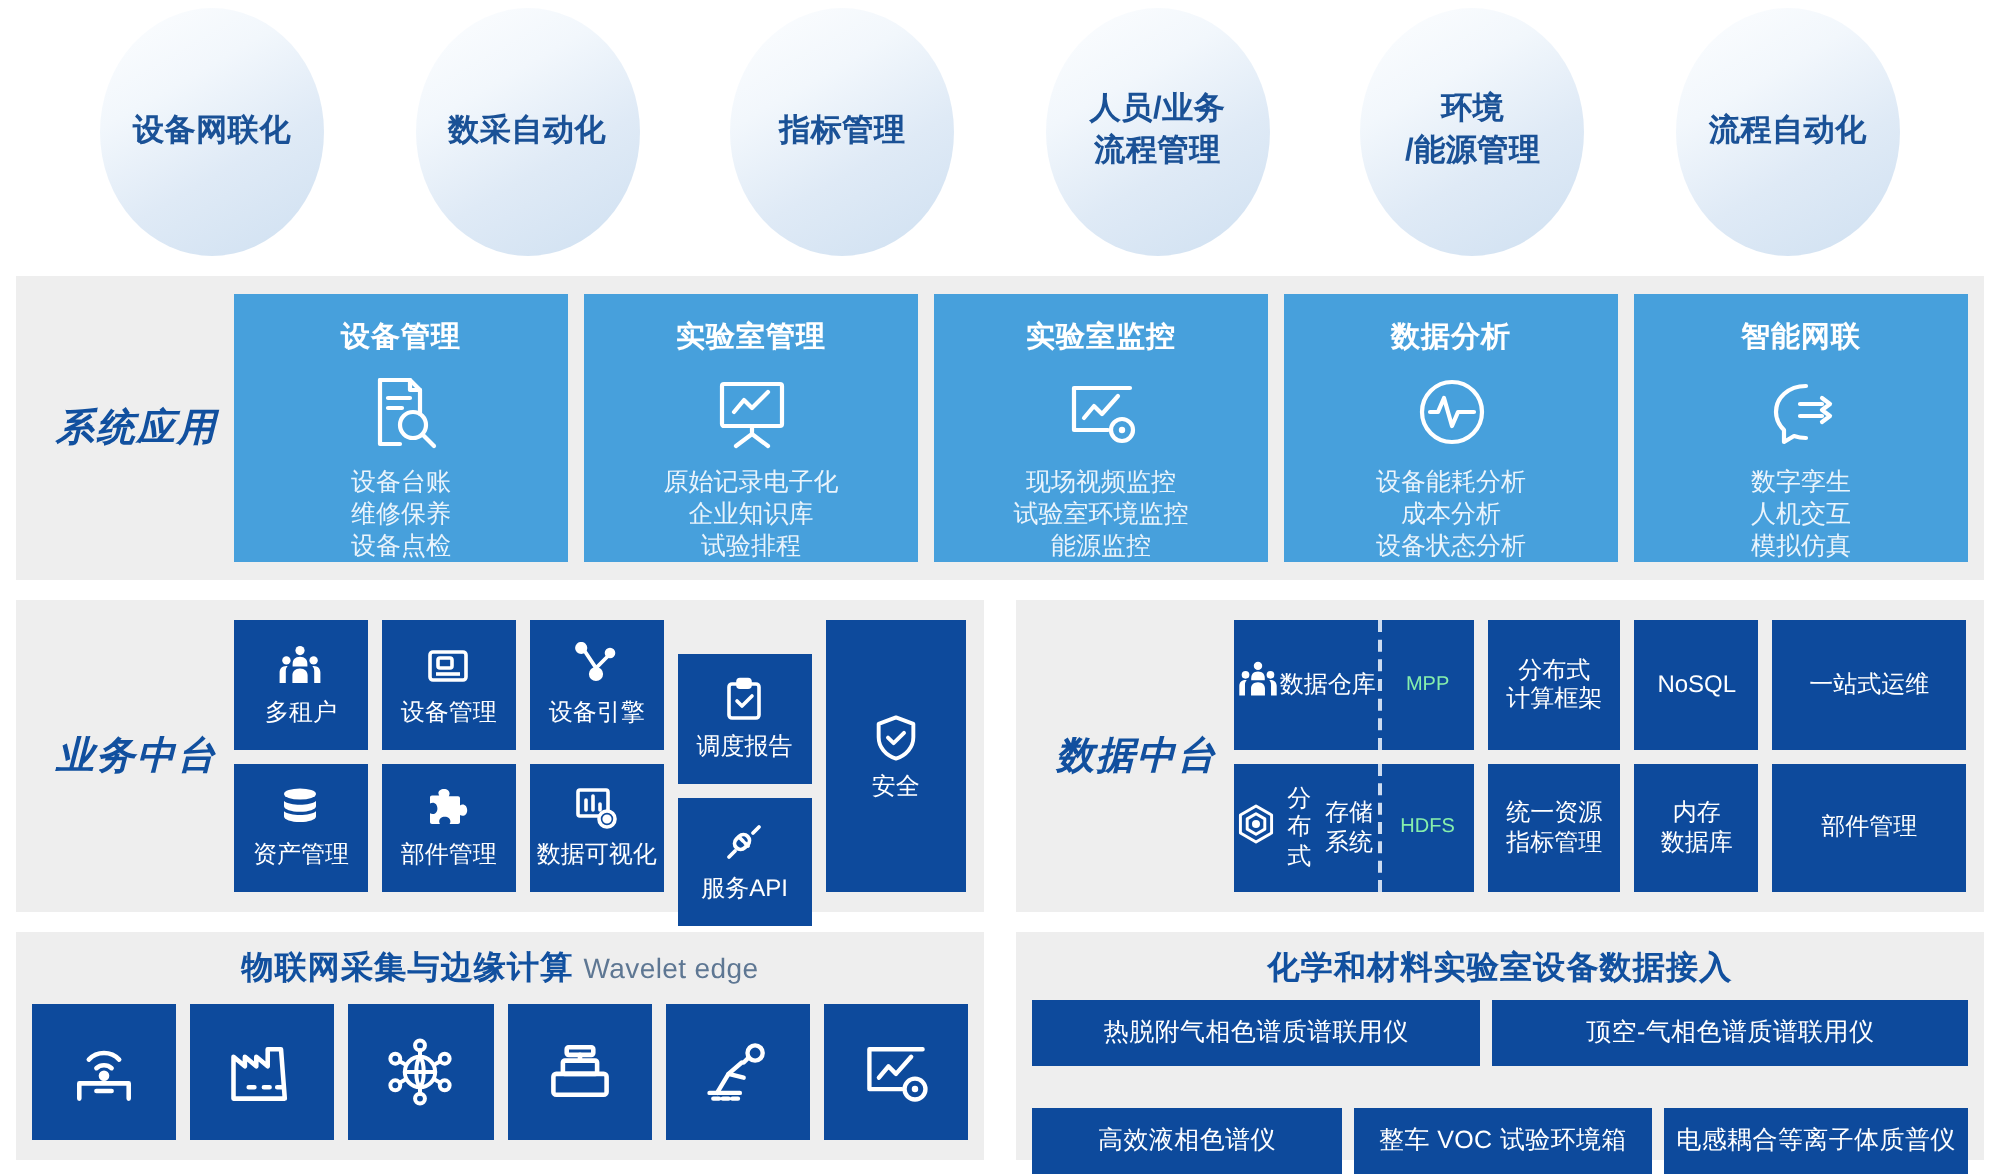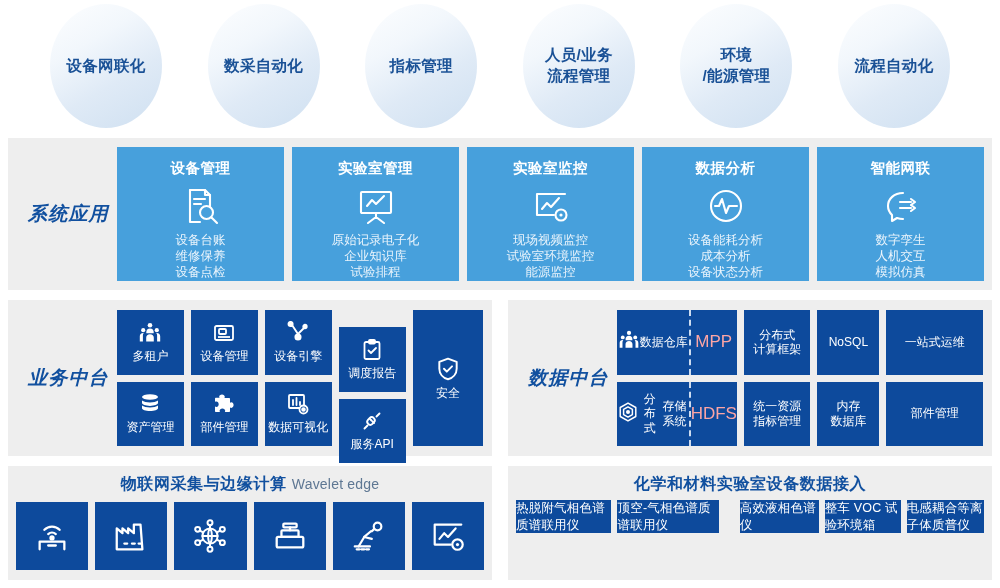--- a/index.html
+++ b/index.html
@@ -53,21 +53,21 @@
     flex: 1; background: #47a0dc;
     display: flex; flex-direction: column; align-items: center;
     padding-top: 12px; color: #ffffff;
   }
   .sys-card .c-title { font-size: 14.5px; font-weight: 700; letter-spacing: .5px; }
   .sys-card .c-icon { margin: 8px 0 7px; height: 42px; display:flex; align-items:center; }
   .sys-card .c-lines {
     font-size: 12.5px; line-height: 1.28; text-align: center;
     color: #eaf4fc; font-weight: 400;
   }
-  .sys-card .c-lines span { display: block; font-family: Liberation Mono, monospace; }
+  .sys-card .c-lines span { display: block; }
 
   
   #panel-biz  { left: 8px;   top: 300px; width: 484px; height: 156px; }
   #panel-data { left: 508px; top: 300px; width: 484px; height: 156px; }
   #panel-biz .section-label, #panel-data .section-label {
     position: absolute; left: 20px; top: 50%; transform: translateY(-50%);
   }
   .tile-grid {
     position: absolute; top: 10px; height: 136px;
     display: flex; gap: 7px;
@@ -97,41 +97,41 @@
   .split-a {
     flex: 1.55; display: flex; flex-direction: row;
     align-items: center; justify-content: center;
     color: #fff; font-size: 12px; line-height: 1.22; text-align: center;
     border-right: 2px dashed #cddcf0;
   }
   .split-a .t-icon { margin-bottom: 4px; display:flex; }
   .split-a span { display: block; }
   .split-b {
     flex: 1; display: flex; align-items: center; justify-content: center;
-    color: #fca5a5; font-size: 17px;
+    color: #86efac; font-size: 10px;
   }
 
   
   #panel-iot { left: 8px;   top: 466px; width: 484px; height: 114px; }
   #panel-lab { left: 508px; top: 466px; width: 484px; height: 114px; }
   .bottom-title {
     text-align: center; padding-top: 8px;
     color: #11509f; font-size: 16px; font-weight: 700; letter-spacing: .6px;
   }
   .bottom-title .sub {
     color: #5e7793; font-weight: 400; font-size: 14px; letter-spacing: .2px;
   }
   .iot-icons {
     display: flex; gap: 7px; padding: 7px 8px 0 8px;
   }
   .iot-icon-box {
     flex: 1; height: 68px; background: #0d4a9c;
     display: flex; align-items: center; justify-content: center;
   }
-  .lab-rows { padding: 5px 8px 0 8px; display: flex; flex-direction: row; gap: 21px; }
+  .lab-rows { padding: 5px 8px 0 8px; display: flex; flex-direction: column; gap: 21px; }
   .lab-row { display: flex; gap: 6px; }
   .lab-box {
     background: #0d4a9c; color: #ffffff;
     height: 33px; display: flex; align-items: center; justify-content: center;
     font-size: 12.5px; letter-spacing: .2px;
   }
 
   svg { display: block; }
 </style>
 </head>

